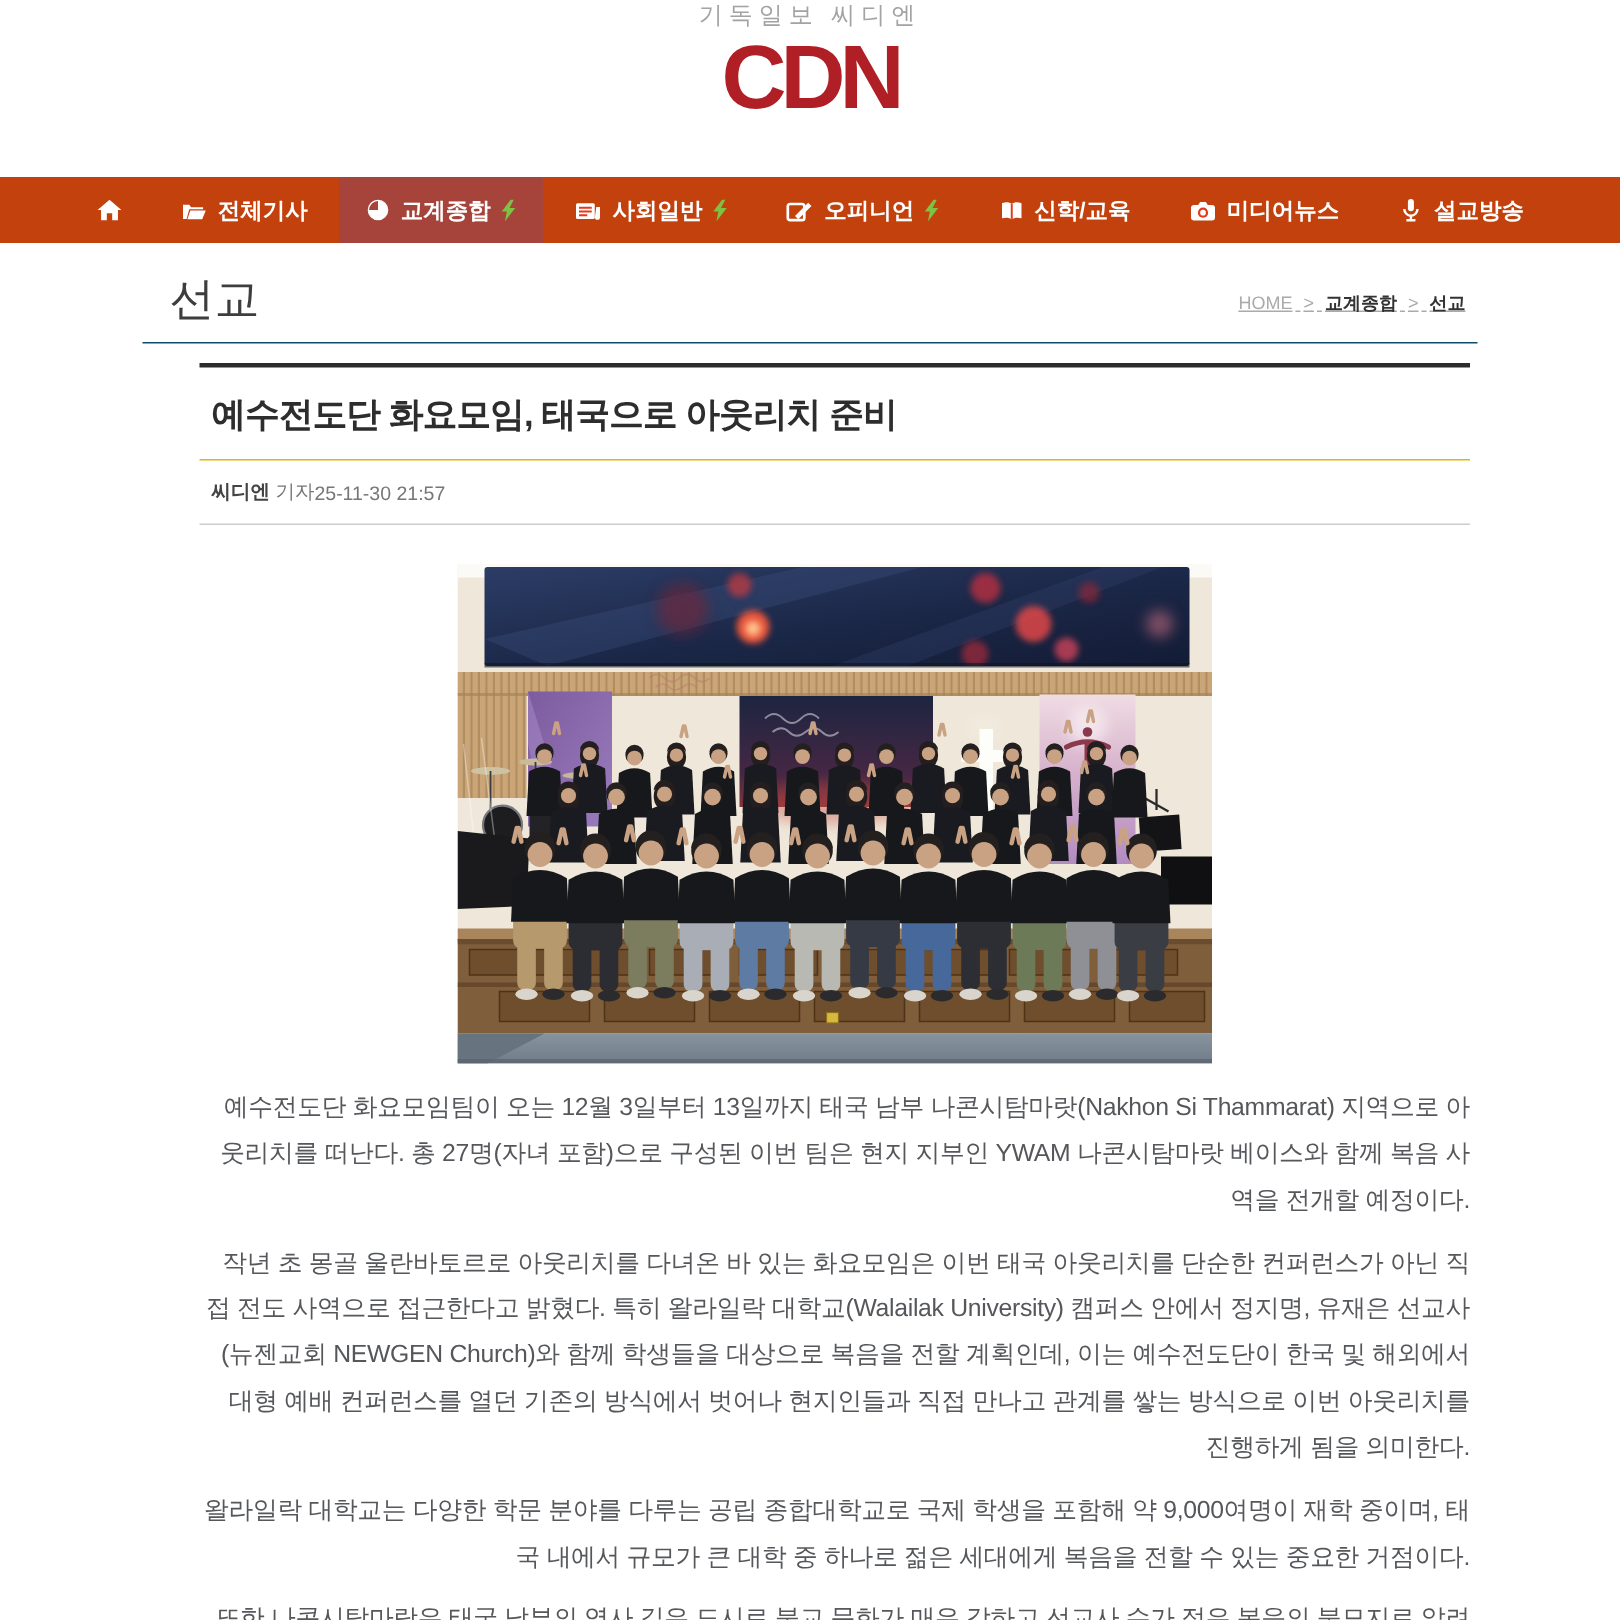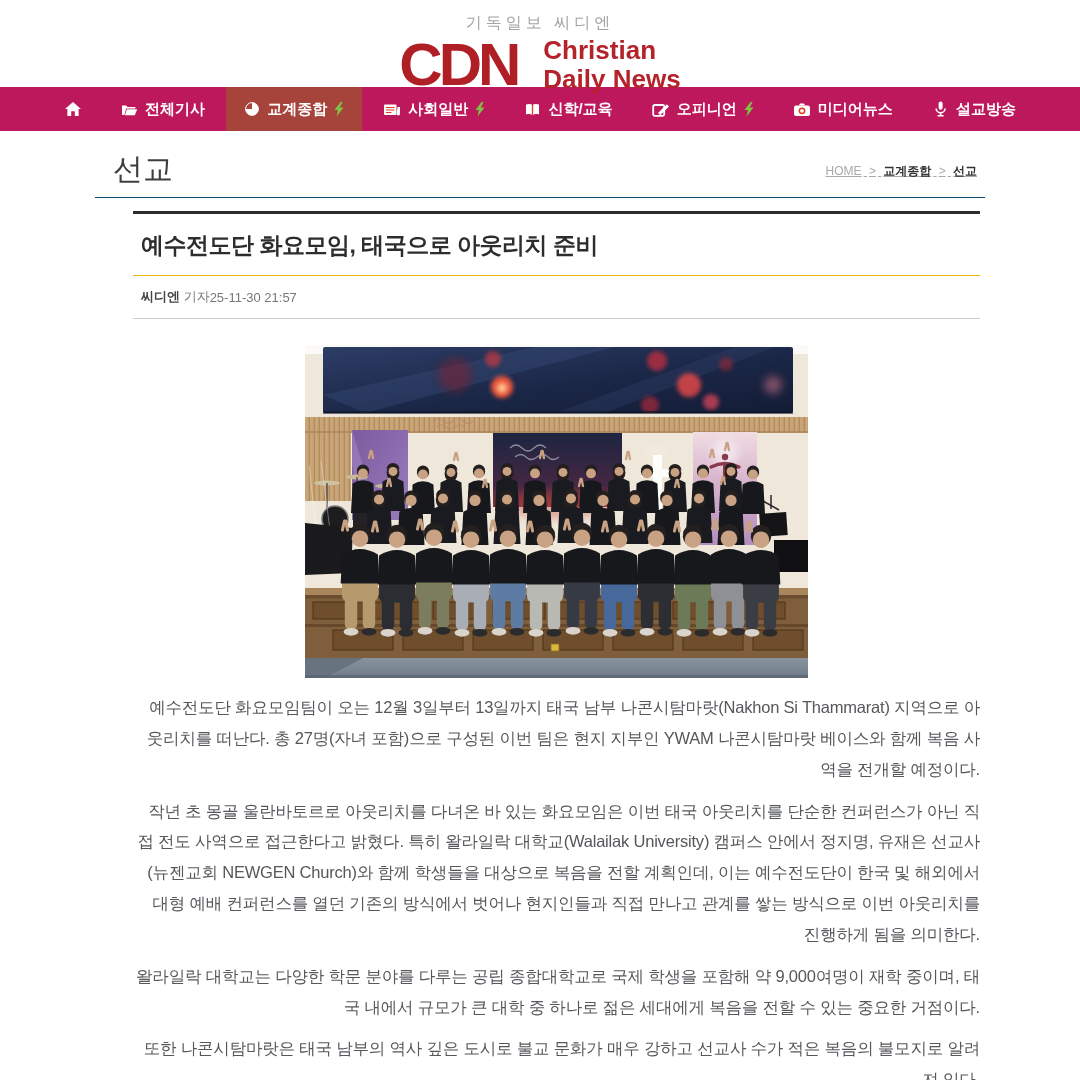--- a/index.html
+++ b/index.html
@@ -1,24 +1,24 @@
 <!DOCTYPE html>
 <html><head>
 <meta charset="utf-8">
 <style>
   html,body{margin:0;padding:0;width:1080px;height:1080px;overflow:hidden;background:#fff;
     font-family:"Liberation Sans","DejaVu Sans",sans-serif;}
   
-  .header{height:87px;text-align:center;padding-top:13px;box-sizing:border-box;}
+  .header{height:118px;text-align:center;box-sizing:border-box;}
   .tagline{font-size:16px;color:#a3a3a3;letter-spacing:4px;}
   .logo-row{display:flex;justify-content:center;align-items:center;gap:26px;margin-top:1px;}
   .cdn{font-size:60px;font-weight:800;color:#b01f25;letter-spacing:-4px;line-height:1;}
   .logoname{text-align:left;color:#b5232a;font-weight:700;font-size:26px;line-height:1.1;}
   
-  .nav{height:44px;background:#be185d;display:flex;align-items:stretch;
+  .nav{height:44px;background:#c2410c;display:flex;align-items:stretch;
        justify-content:space-between;padding:0 46px;}
   .nav-item{--navbg:#e8381c;display:flex;align-items:center;gap:7px;color:#fff;
        font-weight:700;font-size:15px;padding:0 18px;cursor:pointer;white-space:nowrap;}
   .nav-item.active{--navbg:#a6433a;background:#a6433a;}
   .nav-item svg{display:block;}
   .bgfill{fill:var(--navbg);}
   .bgstroke{stroke:var(--navbg);}
   
   .container{width:890px;margin:0 auto;padding-top:20px;}
   .section-head{display:flex;justify-content:space-between;align-items:flex-end;
@@ -40,24 +40,20 @@
        letter-spacing:-0.2px;}
   .body-text p{margin:0 0 11px;text-align:right;}
 </style>
 </head>
 <body>
 
 <div class="header">
   <div class="tagline">기독일보 씨디엔</div>
   <div class="logo-row">
     <div class="cdn">CDN</div>
-    <div class="logoname">
-      <div>Christian</div>
-      <div>Daily News</div>
-    </div>
   </div>
 </div>
 
 <div class="nav">
 
   <div class="nav-item">
     <span>
       <svg width="18" height="16" viewBox="0 0 17 15">
           <path fill="#fff" d="M8.5 1 L16 7.5 h-2.2 V14 h-3.6 V9.6 H6.8 V14 H3.2 V7.5 H1 Z"></path>
         </svg>
@@ -101,41 +97,41 @@
     <span>사회일반</span>
     <span>
       <svg width="10" height="15" viewBox="0 0 10 15">
           <path fill="#7fc142" d="M6.5 0 L0.5 8 h3.4 L2.6 14.6 L9.5 5.6 H5.7 L8.6 0 Z"></path>
         </svg>
     </span>
   </div>
 
   <div class="nav-item">
     <span>
+      <svg width="18" height="15" viewBox="0 0 18 15">
+          <rect x="1.2" y="3" width="11" height="10.8" rx="1.5" fill="none" stroke="#fff" stroke-width="1.8"></rect>
+          <path fill="#fff" d="M6 11 L14.8 2.2 L17 4.4 L8.2 13.2 Z"></path>
+        </svg>
+    </span>
+    <span>오피니언</span>
+    <span>
+      <svg width="10" height="15" viewBox="0 0 10 15">
+          <path fill="#7fc142" d="M6.5 0 L0.5 8 h3.4 L2.6 14.6 L9.5 5.6 H5.7 L8.6 0 Z"></path>
+        </svg>
+    </span>
+  </div>
+
+  <div class="nav-item">
+    <span>
       <svg width="17" height="15" viewBox="0 0 17 15">
           <path fill="#fff" d="M2 2.5 C4.5 1.5 7 1.8 8.5 3 C10 1.8 12.5 1.5 15 2.5 V12.5 C12.5 11.8 10 12 8.5 13.2 C7 12 4.5 11.8 2 12.5 Z"></path>
           <path class="bgstroke" d="M8.5 3 V13" stroke-width="1.3" fill="none"></path>
         </svg>
     </span>
     <span>신학/교육</span>
-  </div>
-
-  <div class="nav-item">
-    <span>
-      <svg width="18" height="15" viewBox="0 0 18 15">
-          <rect x="1.2" y="3" width="11" height="10.8" rx="1.5" fill="none" stroke="#fff" stroke-width="1.8"></rect>
-          <path fill="#fff" d="M6 11 L14.8 2.2 L17 4.4 L8.2 13.2 Z"></path>
-        </svg>
-    </span>
-    <span>오피니언</span>
-    <span>
-      <svg width="10" height="15" viewBox="0 0 10 15">
-          <path fill="#7fc142" d="M6.5 0 L0.5 8 h3.4 L2.6 14.6 L9.5 5.6 H5.7 L8.6 0 Z"></path>
-        </svg>
-    </span>
   </div>
 
   <div class="nav-item">
     <span>
       <svg width="18" height="15" viewBox="0 0 18 15">
           <rect x="1" y="3.6" width="16" height="10.4" rx="2" fill="#fff"></rect>
           <path fill="#fff" d="M5.8 3.6 L7.1 1.6 h3.8 L12.2 3.6 Z"></path>
           <circle class="bgfill" cx="9" cy="8.8" r="3.4"></circle>
           <circle cx="9" cy="8.8" r="1.9" fill="#fff"></circle>
         </svg>

